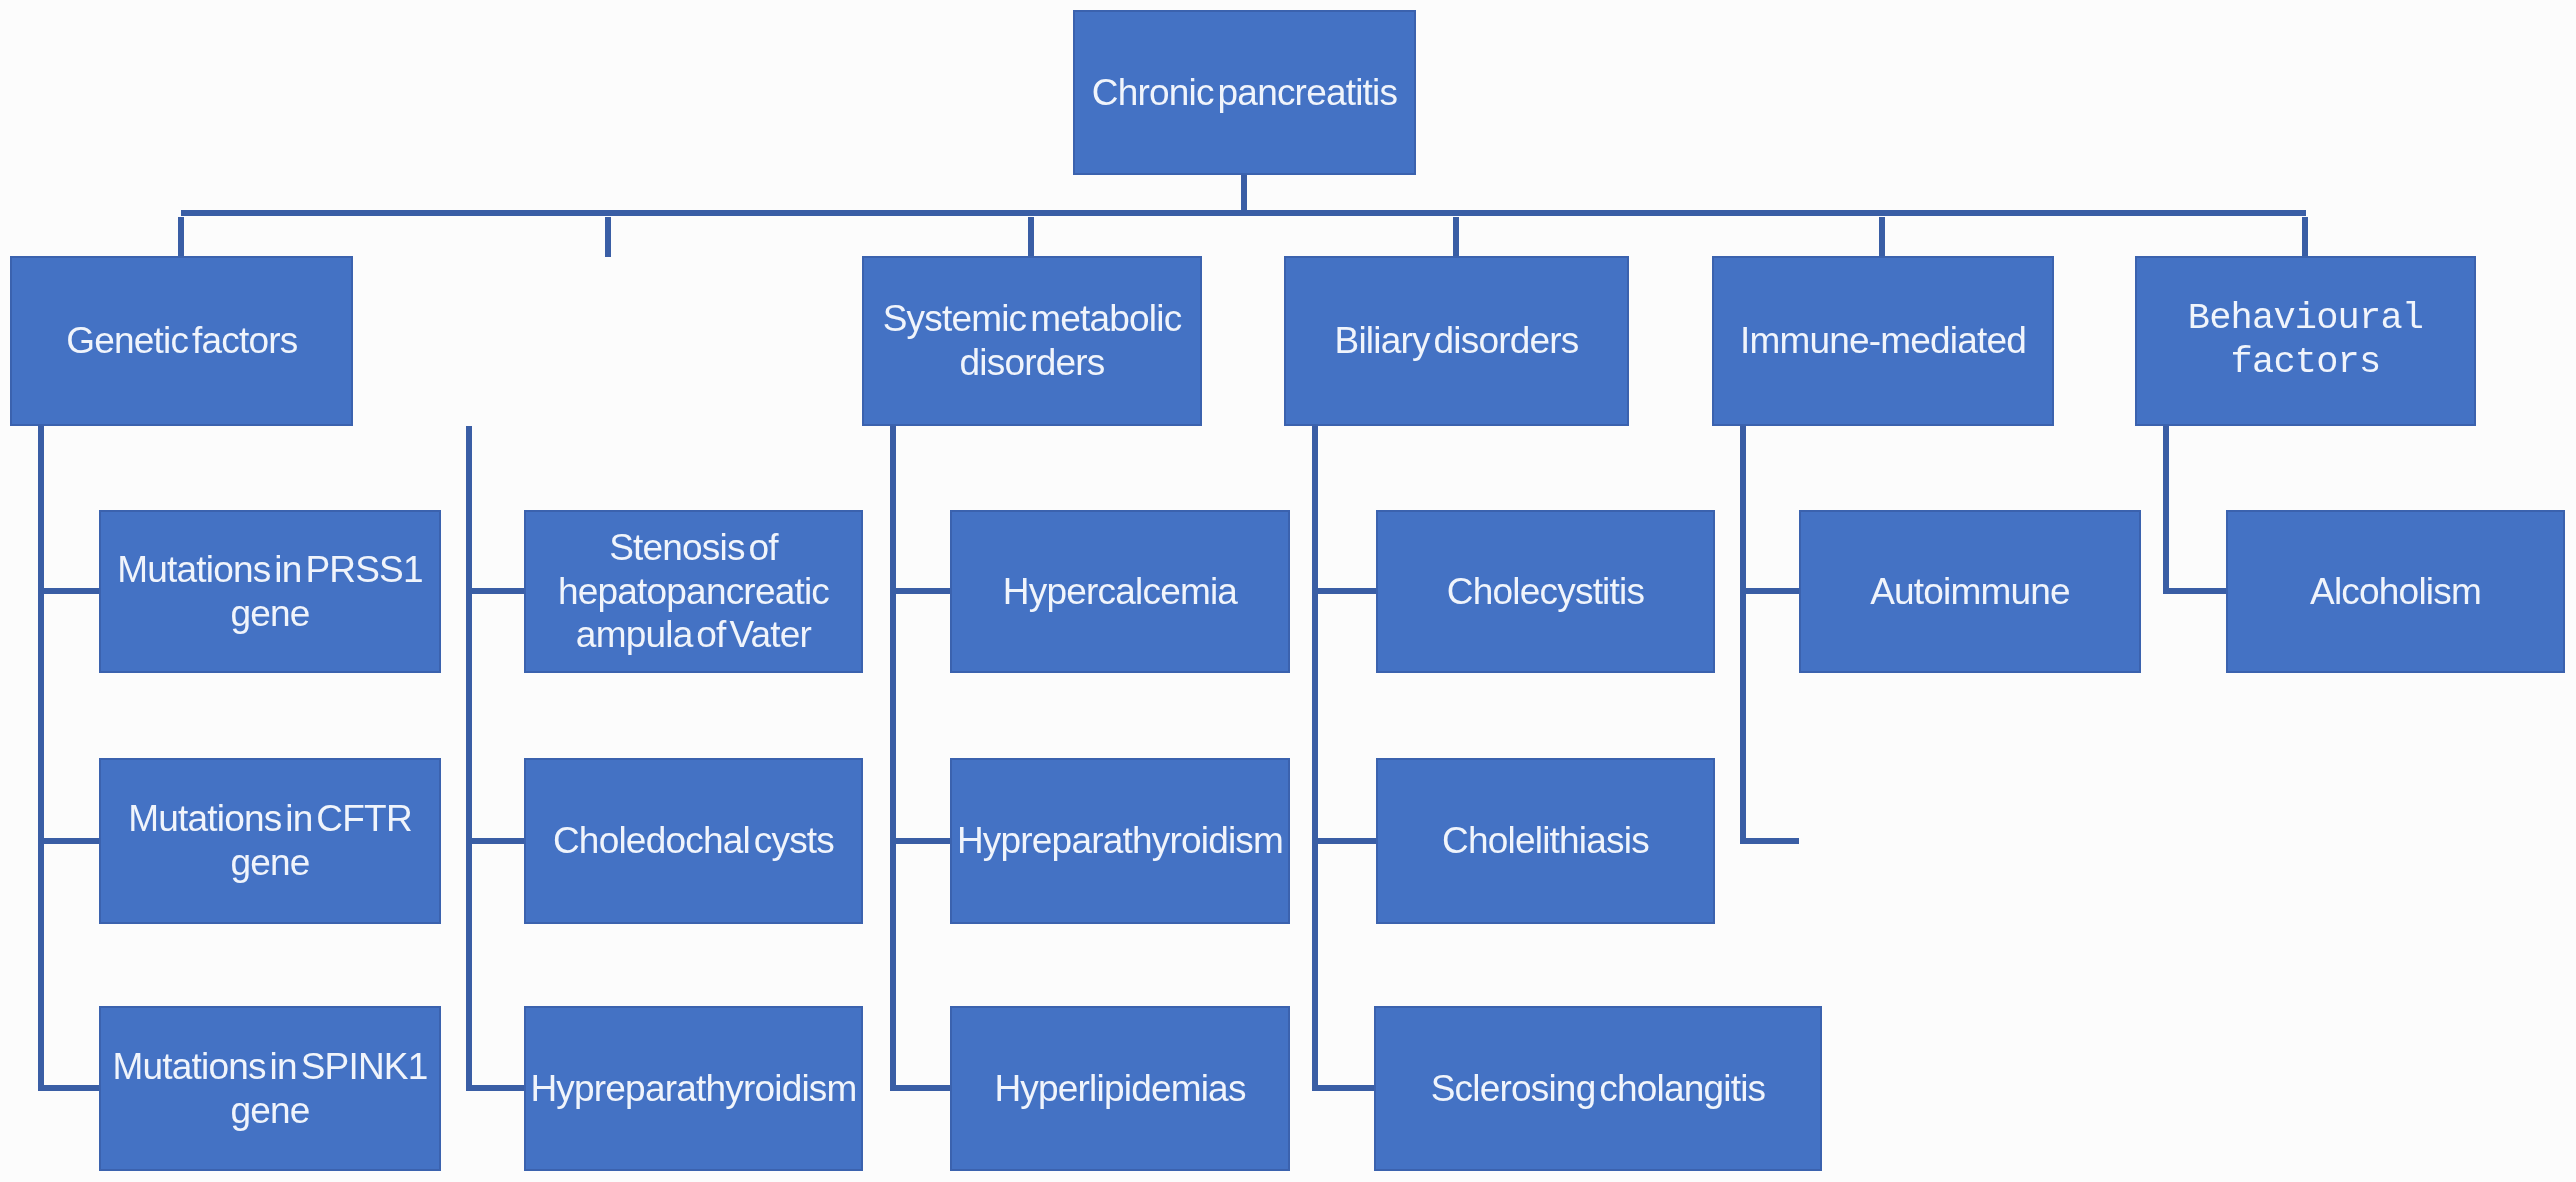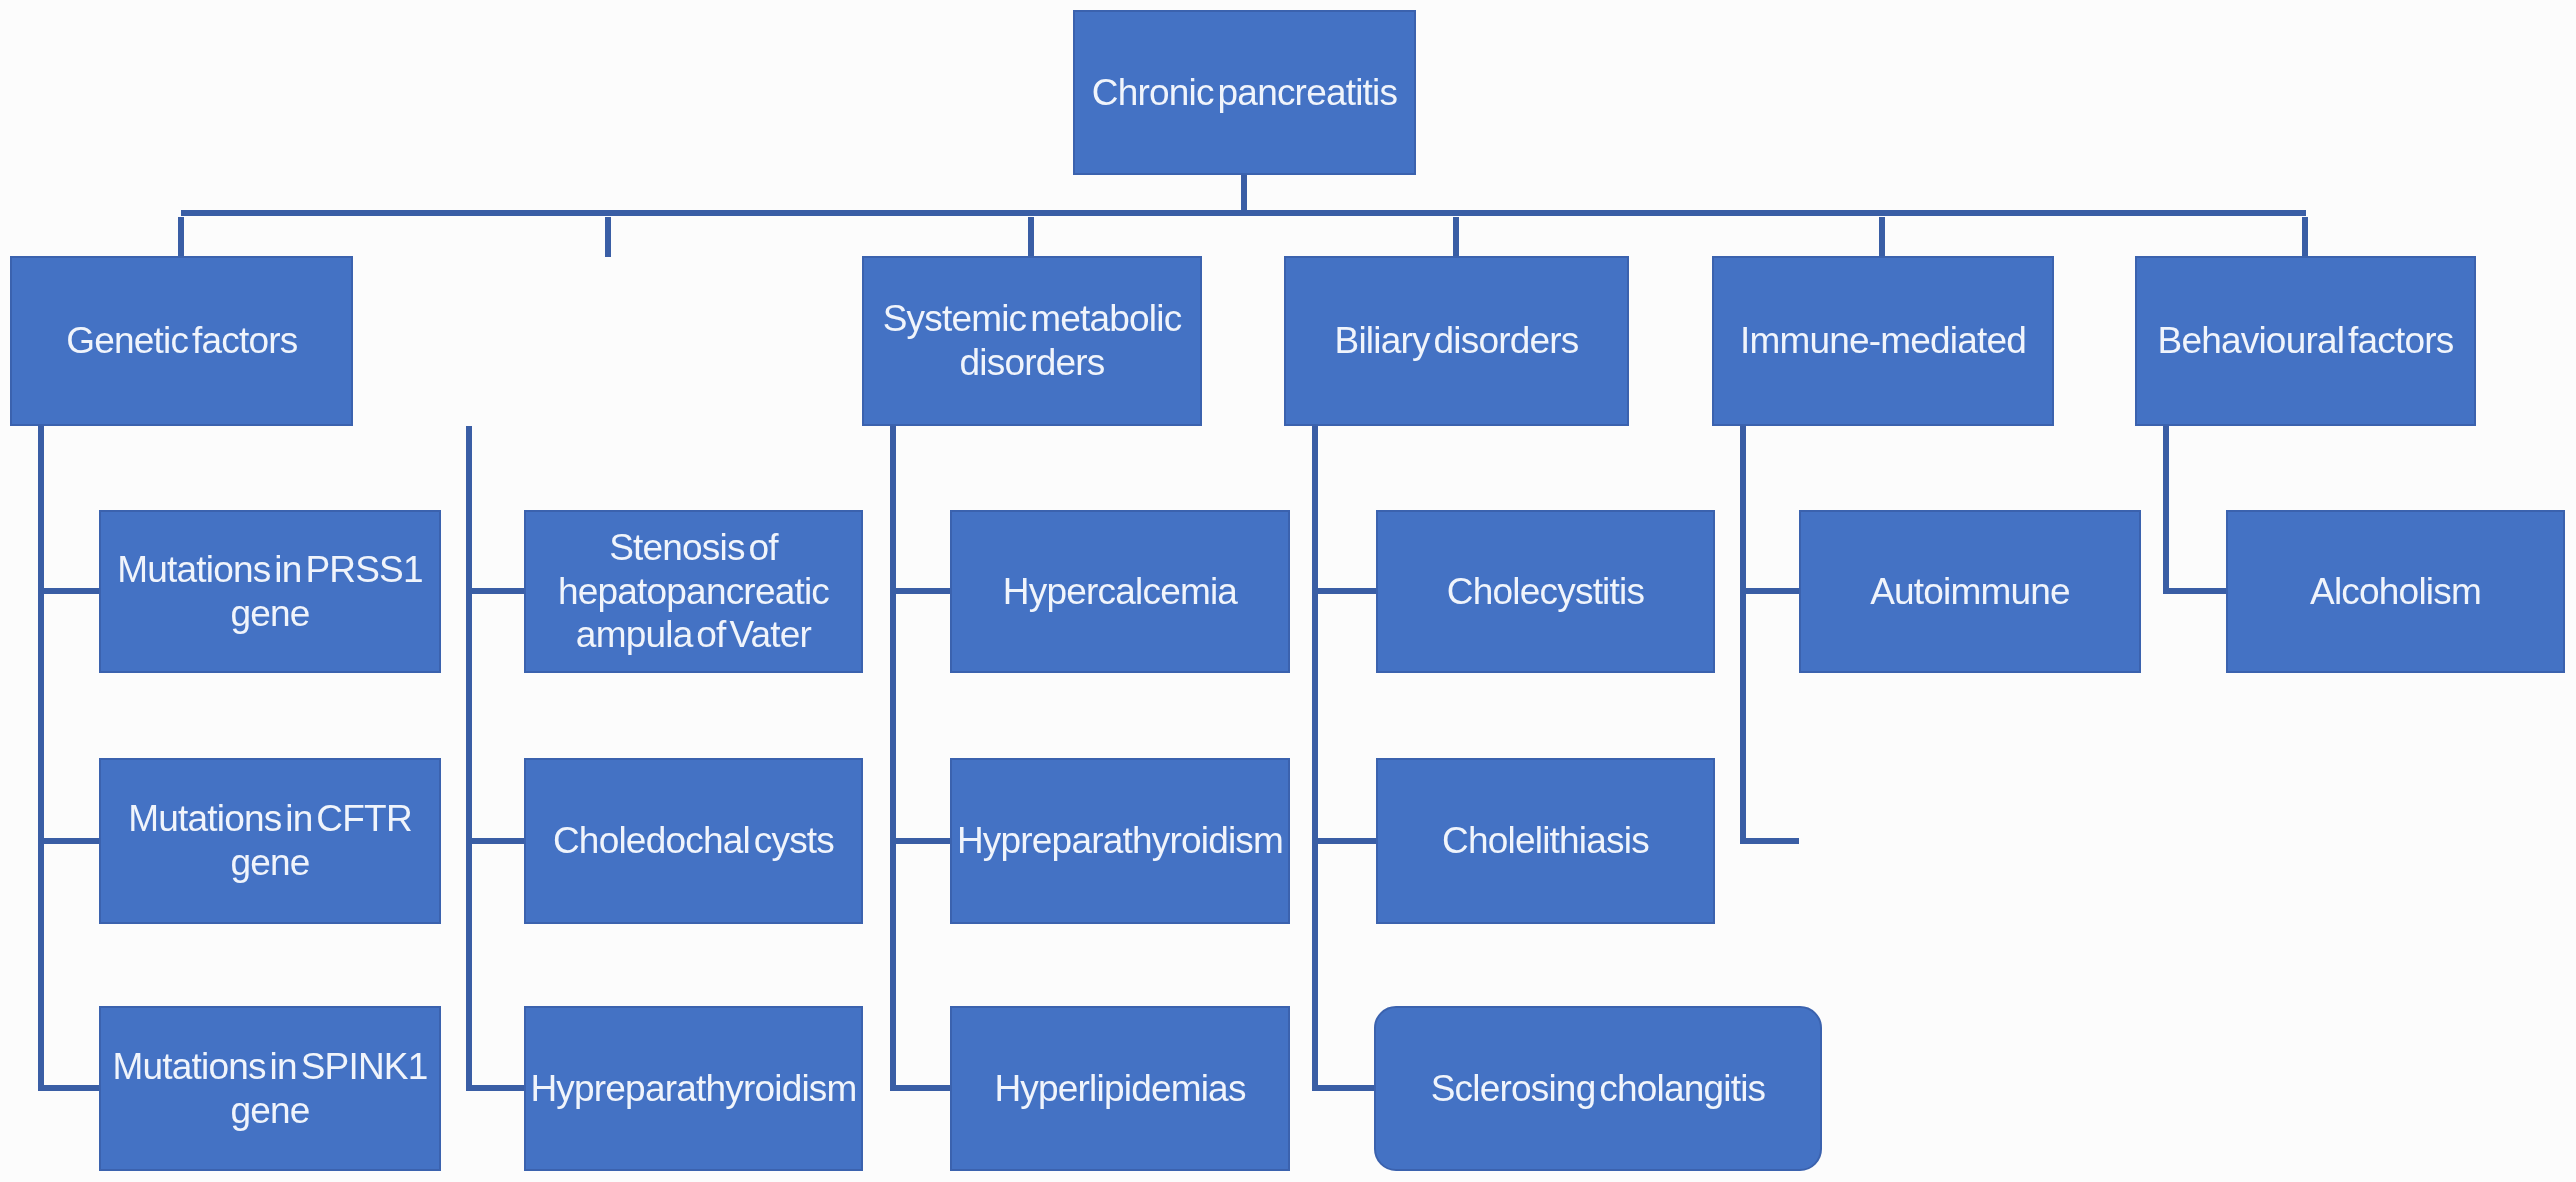--- a/index.html
+++ b/index.html
@@ -54,21 +54,21 @@
   <div class="conn" style="left:605px;  top:217px; width:6.4px; height:40px;"></div>
   <div class="conn" style="left:1028px; top:217px; width:6.4px; height:40px;"></div>
   <div class="conn" style="left:1453px; top:217px; width:6.4px; height:40px;"></div>
   <div class="conn" style="left:1879px; top:217px; width:6.4px; height:40px;"></div>
   <div class="conn" style="left:2302px; top:217px; width:6.4px; height:40px;"></div>
 
   <div class="node" style="left:10.4px; top:256px; width:343px; height:170px;">Genetic factors</div>
   <div class="node" style="left:862px; top:256px; width:340px; height:170px;">Systemic metabolic disorders</div>
   <div class="node" style="left:1284px; top:256px; width:345px; height:170px;">Biliary disorders</div>
   <div class="node" style="left:1712px; top:256px; width:342px; height:170px;">Immune-mediated</div>
-  <div class="node" style="left:2135px; top:256px; width:341px; height:170px;">Behavioural factors</div>
+  <div class="node" style="left:2135px; top:256px; width:341px; height:170px;font-family:Liberation Mono, monospace;">Behavioural factors</div>
 
   <div class="conn" style="left:38px; top:426px; width:6.4px; height:665px;"></div>
   <div class="conn" style="left:38px; top:588px;  width:61px; height:6.4px;"></div>
   <div class="conn" style="left:38px; top:838px; width:61px; height:6.4px;"></div>
   <div class="conn" style="left:38px; top:1085px; width:61px; height:6.4px;"></div>
 
   <div class="node" style="left:99px; top:510px; width:342px; height:163px;">Mutations in PRSS1 gene</div>
   <div class="node" style="left:99px; top:758px; width:342px; height:166px;">Mutations in CFTR gene</div>
   <div class="node" style="left:99px; top:1006px; width:342px; height:165px;">Mutations in SPINK1 gene</div>
 
@@ -90,21 +90,21 @@
   <div class="node" style="left:950px; top:758px; width:340px; height:166px; padding:20px 0;">Hypreparathyroidism</div>
   <div class="node" style="left:950px; top:1006px; width:340px; height:165px;">Hyperlipidemias</div>
 
   <div class="conn" style="left:1312px; top:426px; width:6.4px; height:665px;"></div>
   <div class="conn" style="left:1312px; top:588px;  width:64px; height:6.4px;"></div>
   <div class="conn" style="left:1312px; top:838px; width:64px; height:6.4px;"></div>
   <div class="conn" style="left:1312px; top:1085px; width:62px; height:6.4px;"></div>
 
   <div class="node" style="left:1376px; top:510px; width:339px; height:163px;">Cholecystitis</div>
   <div class="node" style="left:1376px; top:758px; width:339px; height:166px;">Cholelithiasis</div>
-  <div class="node" style="left:1374px; top:1006px; width:448px; height:165px;border-radius:22px;">Sclerosing cholangitis</div>
+  <div class="node" style="left:1374px; top:1006px; width:448px; height:165px;">Sclerosing cholangitis</div>
 
   <div class="conn" style="left:1740px; top:426px; width:6.4px; height:418px;"></div>
   <div class="conn" style="left:1740px; top:588px;  width:59px; height:6.4px;"></div>
   <div class="conn" style="left:1740px; top:838px; width:59px; height:6.4px;"></div>
 
   <div class="node" style="left:1799px; top:510px; width:342px; height:163px;">Autoimmune</div>
 
   <div class="conn" style="left:2163px; top:426px; width:6.4px; height:168px;"></div>
   <div class="conn" style="left:2163px; top:588px; width:63px; height:6.4px;"></div>
 

